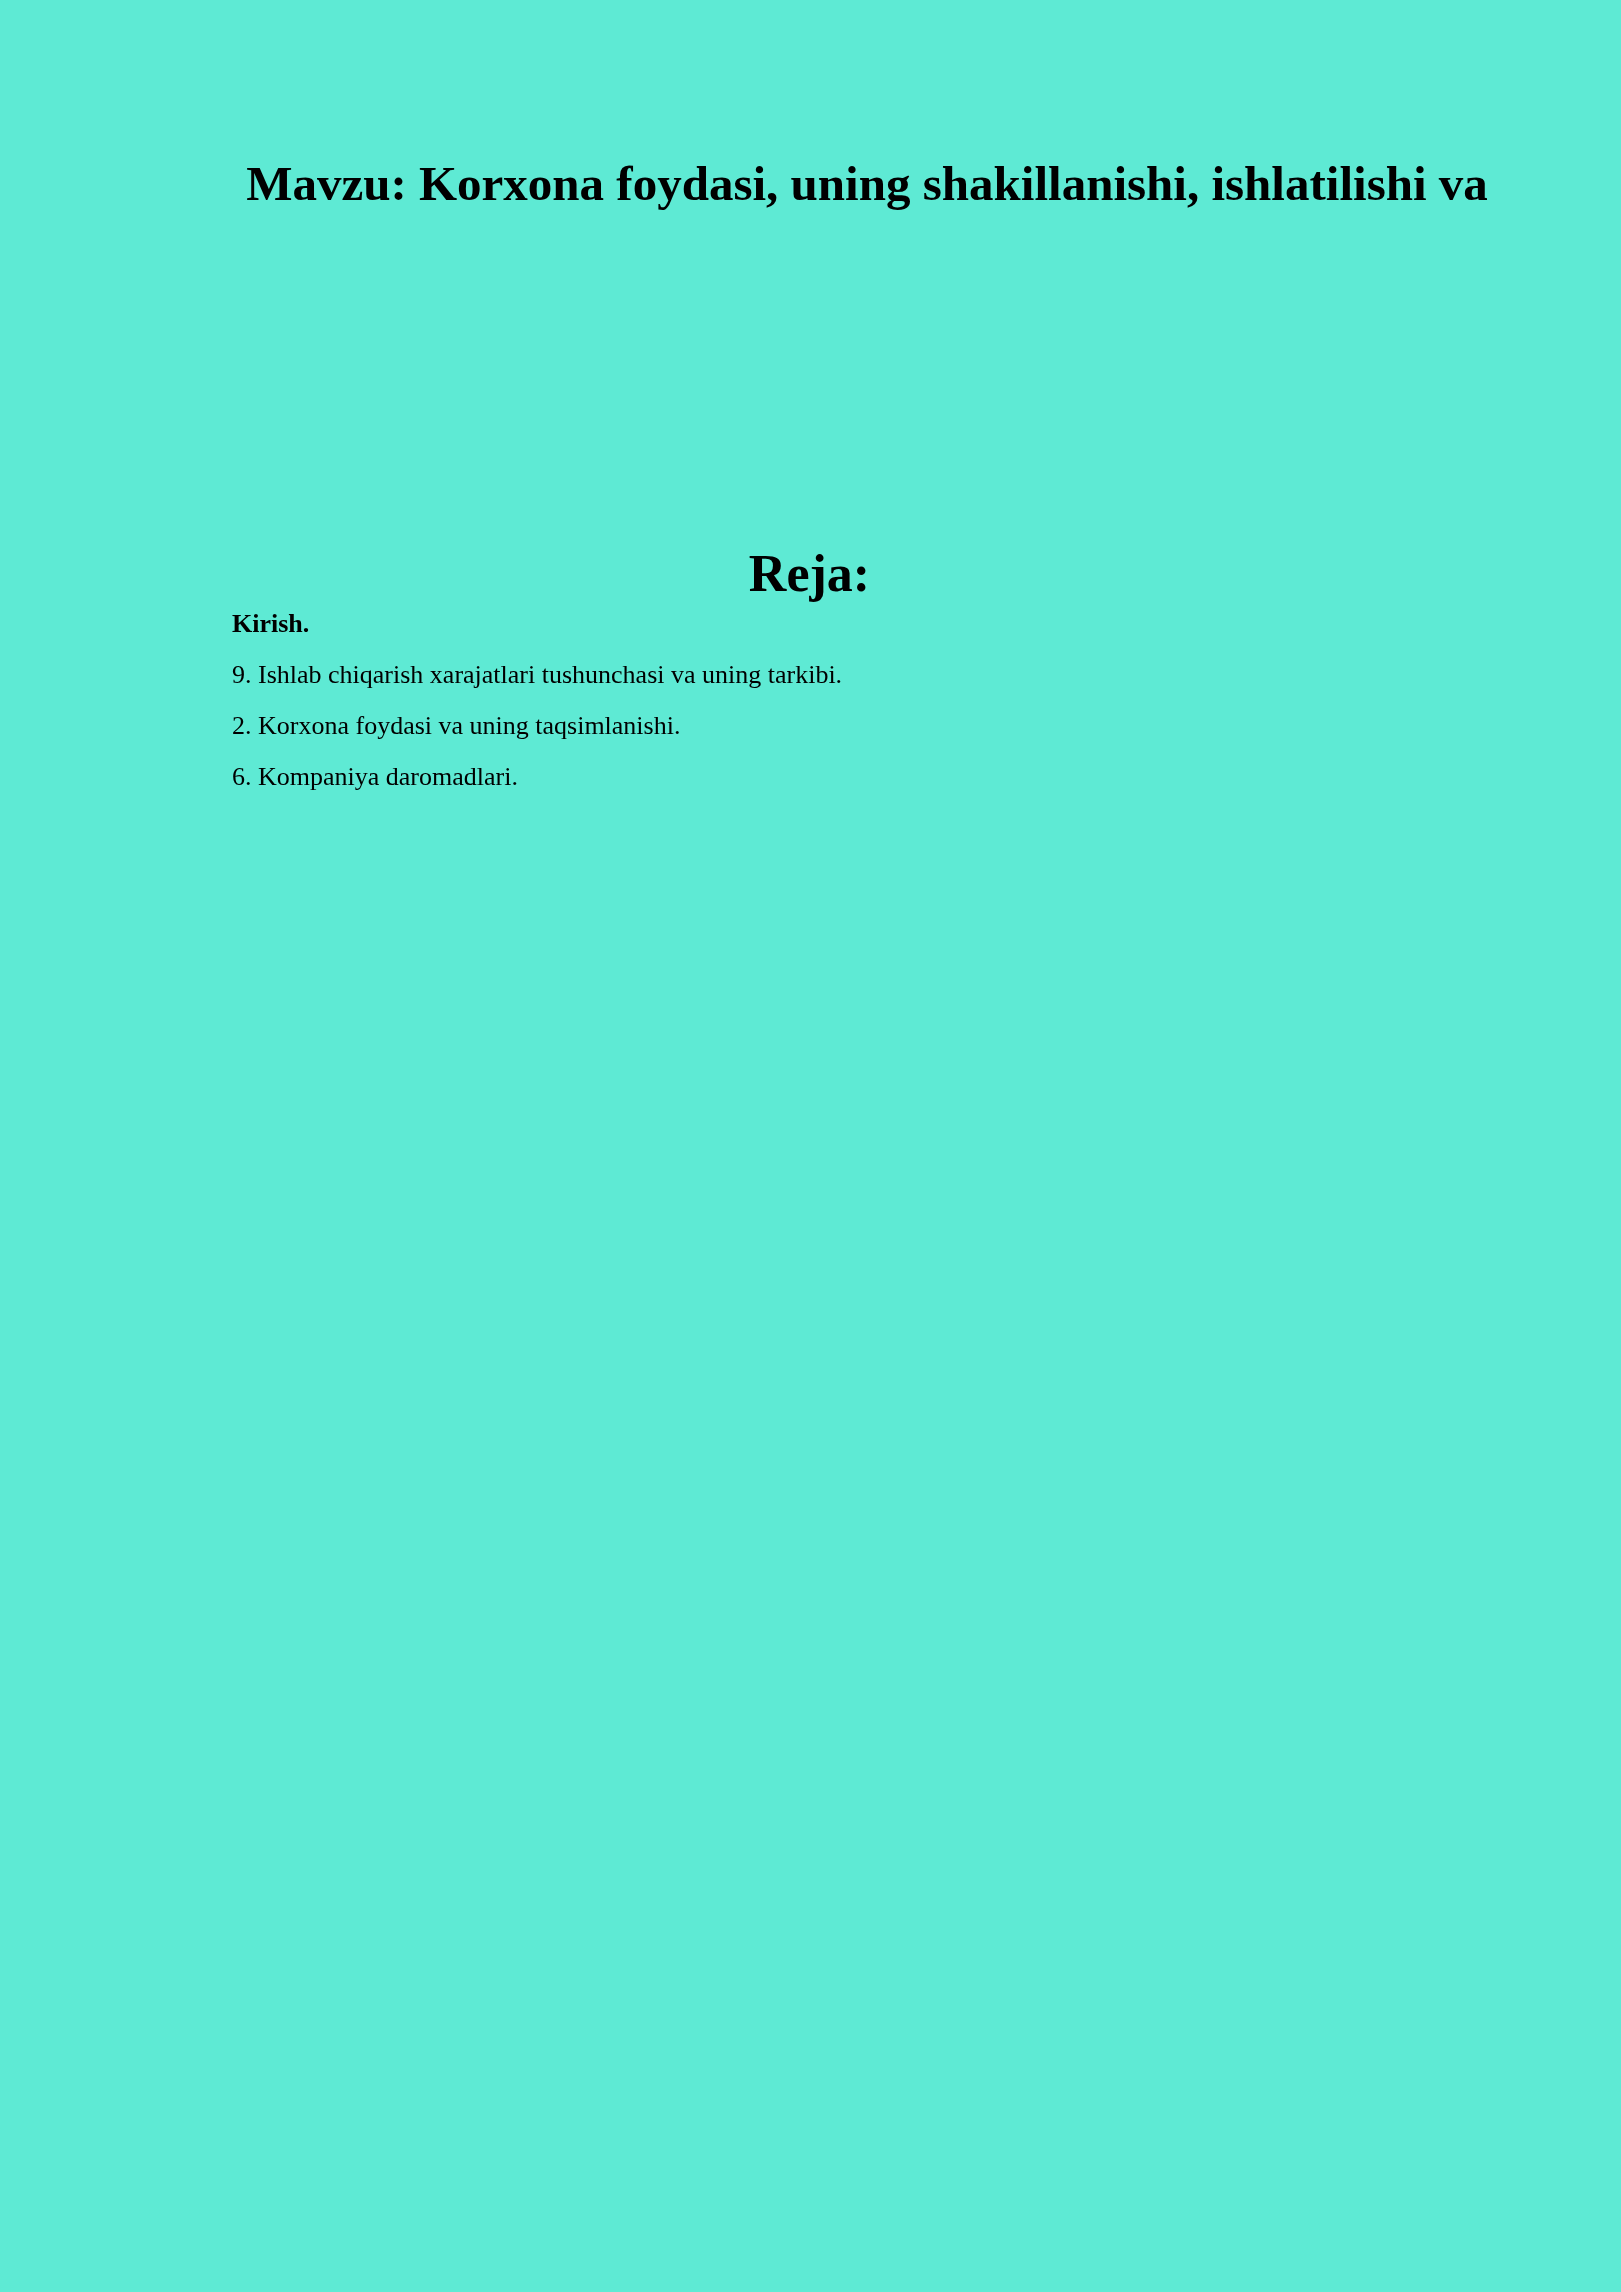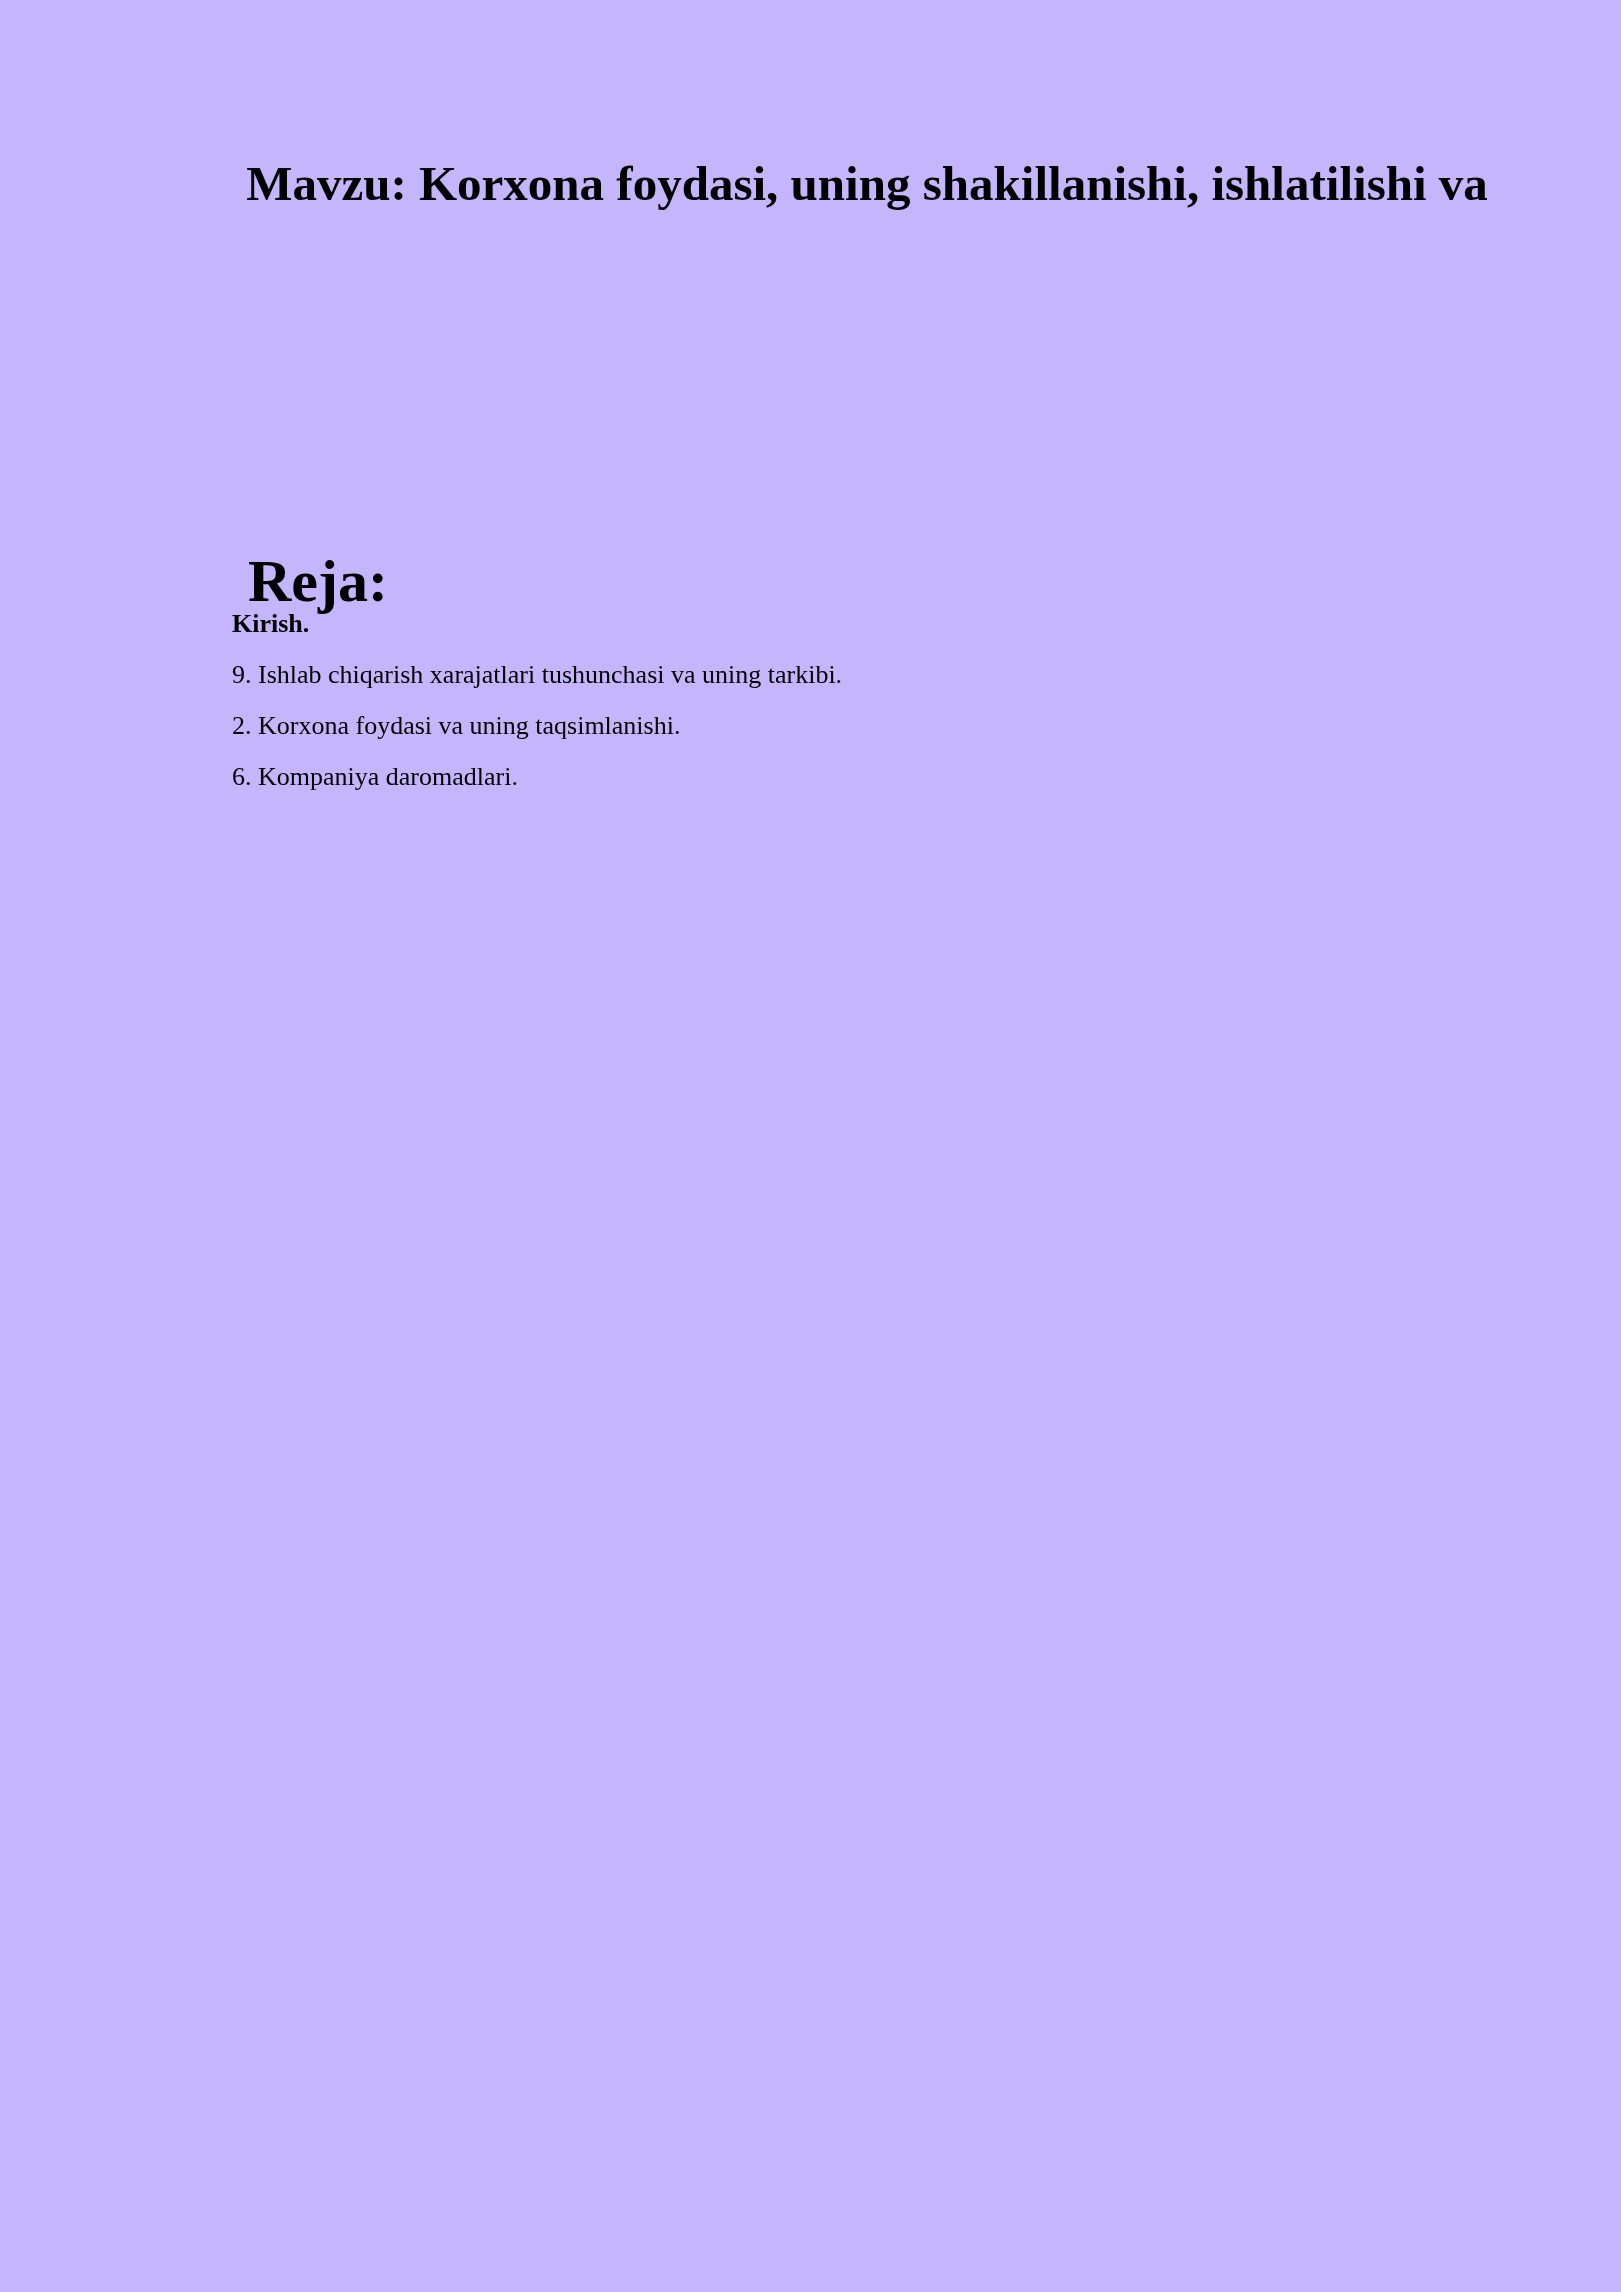--- a/index.html
+++ b/index.html
@@ -14,44 +14,44 @@
       overflow: hidden;
       color: #000000;
       font-family: "Liberation Serif", "DejaVu Serif", serif;
     }
     .page {
       position: absolute;
       left: 0;
       top: 0;
       width: 1621px;
       height: 2293px;
-      background: #c4b5fd;
+      background: #5eead4;
     }
     .title {
       position: absolute;
       left: 232px;
       top: 152px;
       width: 1270px;
       margin: 0;
       font-size: 49px;
       line-height: 64px;
       font-weight: bold;
       text-align: center;
     }
     .title span { display: block; white-space: nowrap; }
     .plan-heading {
       position: absolute;
       left: 232px;
       top: 536px;
       width: 1139px;
-      margin: 16px;
-      font-size: 60px;
+      margin: 8px;
+      font-size: 52px;
       line-height: 59px;
       font-weight: bold;
-      text-align: left;
+      text-align: center;
     }
     .plan-list {
       position: absolute;
       left: 232px;
       top: 598px;
       width: 1274px;
       margin: 0;
       padding: 0;
       list-style: none;
       font-size: 26px;

